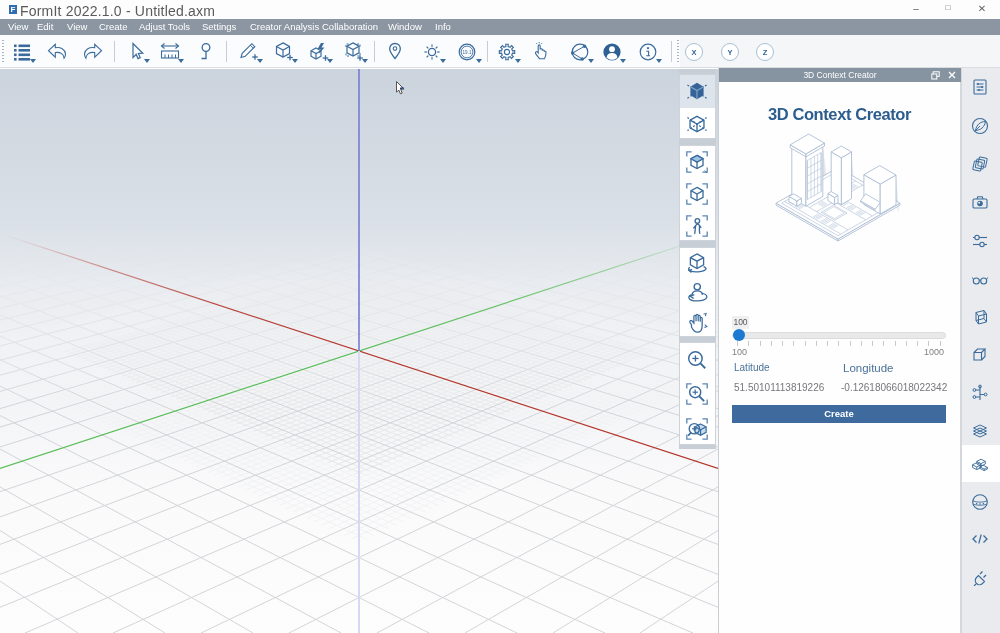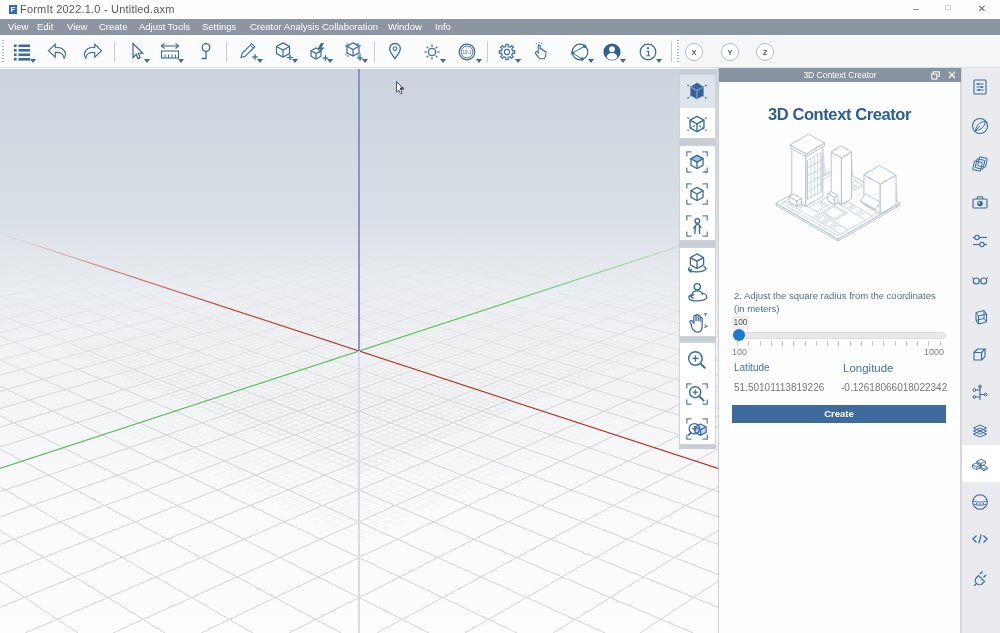--- a/index.html
+++ b/index.html
@@ -1,18 +1,18 @@
 <!DOCTYPE html>
 <html><head><meta charset="utf-8">
 <style>
 *{margin:0;padding:0;box-sizing:border-box}
 html,body{width:1000px;height:633px;overflow:hidden;font-family:"Liberation Sans",sans-serif;background:#fff}
 #titlebar{position:absolute;left:0;top:0;width:1000px;height:19px;background:#fdfdfd}
 #titlebar .logo{position:absolute;left:9px;top:5px;width:8px;height:9px;background:#2f6cb3;border:0;color:#fff;font-size:8px;font-weight:bold;text-align:center;line-height:9px}
-#titlebar .ttl{position:absolute;left:20px;top:3px;font-size:11px;color:#5a5a5a;letter-spacing:.2px}
+#titlebar .ttl{position:absolute;left:20px;top:3px;font-size:14px;color:#5a5a5a;letter-spacing:.2px}
 .winbtn{position:absolute;top:0;width:14px;height:17px;color:#5f5f66;font-size:10px;text-align:center;line-height:17px}
 #menubar{position:absolute;left:0;top:19px;width:1000px;height:16px;background:#8b96a2}
 #menubar span{position:absolute;top:2px;font-size:9.5px;color:#fff}
 #toolbar{position:absolute;left:0;top:35px;width:1000px;height:33px;background:#fbfcfd;border-bottom:1px solid #d9dce0}
 #toolbar .grip{position:absolute;left:2px;top:5px;width:2px;height:23px;background-image:repeating-linear-gradient(#aab2ba 0 1px,transparent 1px 3px)}
 .tsep{position:absolute;top:41px;width:1px;height:21px;background:#c6cdd5}
 .ticon{position:absolute}
 .caret{position:absolute;width:0;height:0;border-left:3px solid transparent;border-right:3px solid transparent;border-top:4px solid #3a6b9c}
 .xyz{position:absolute;top:43px;width:18px;height:18px;border:1px solid #a8bfd6;border-radius:50%;background:#fff;color:#336699;font-size:7.5px;font-weight:bold;text-align:center;line-height:18px}
 #viewport{position:absolute;left:0;top:69px;width:718px;height:564px}
@@ -476,21 +476,20 @@
           <path d="M63.9 63.5L70.6 67.4L70.6 74.6L63.9 70.7Z" fill="#fff" stroke="#a9bad2" stroke-width="0.85"></path>
           <path d="M74.0 65.4L70.6 67.4L70.6 74.6L74.0 72.6Z" fill="#fff" stroke="#a9bad2" stroke-width="0.85"></path>
           <path d="M67.2 61.6L74.0 65.4L70.6 67.4L63.9 63.5Z" fill="#fff" stroke="#a9bad2" stroke-width="0.85"></path>
           <path d="M99.9 44.7L116.2 54.1L116.2 84.0L99.9 74.6Z" fill="#fff" stroke="#a9bad2" stroke-width="0.85"></path>
           <path d="M132.0 45.0L116.2 54.1L116.2 84.0L132.0 74.9Z" fill="#fff" stroke="#a9bad2" stroke-width="0.85"></path>
           <path d="M115.7 35.6L132.0 45.0L116.2 54.1L99.9 44.7Z" fill="#fff" stroke="#a9bad2" stroke-width="0.85"></path>
           <path d="M101.6 63.8L116.2 72.3L111.2 79.4L96.5 71.0Z" fill="#fff" stroke="#a9bad2" stroke-width="0.8"></path>
           <path d="M96.5 71.0L111.2 79.4L111.2 80.4L96.5 72.0Z" fill="#fff" stroke="#a9bad2" stroke-width="0.7"></path>
         </svg>
       </div>
-    <div class="step" style="position:absolute;left:15px;top:207px;width:210px">2. Adjust the square radius from the coordinates (in meters)</div>
     <div style="position:absolute;left:13px;top:234px;width:17px;height:13px;background:#efeff0;color:#57575c;font-size:8.5px;line-height:13px;text-align:center">100</div>
     <div style="position:absolute;left:13px;top:250px;width:214px;height:7px;background:#e9e9ea;border:1px solid #dcdcdd;border-radius:4px"></div>
     <div style="position:absolute;left:14px;top:247px;width:12px;height:12px;background:#1c7ad1;border-radius:50%"></div>
     <div style="position:absolute;left:18.0px;top:259px;width:1px;height:5px;background:#c9c9cc"></div>
       <div style="position:absolute;left:29.2px;top:259px;width:1px;height:5px;background:#c9c9cc"></div>
       <div style="position:absolute;left:40.5px;top:259px;width:1px;height:5px;background:#c9c9cc"></div>
       <div style="position:absolute;left:51.8px;top:259px;width:1px;height:5px;background:#c9c9cc"></div>
       <div style="position:absolute;left:63.0px;top:259px;width:1px;height:5px;background:#c9c9cc"></div>
       <div style="position:absolute;left:74.2px;top:259px;width:1px;height:5px;background:#c9c9cc"></div>
       <div style="position:absolute;left:85.5px;top:259px;width:1px;height:5px;background:#c9c9cc"></div>

